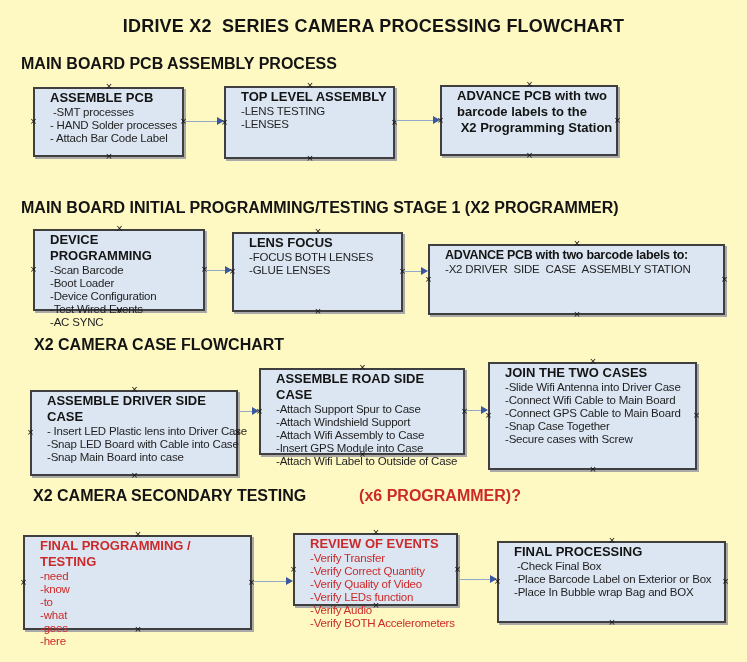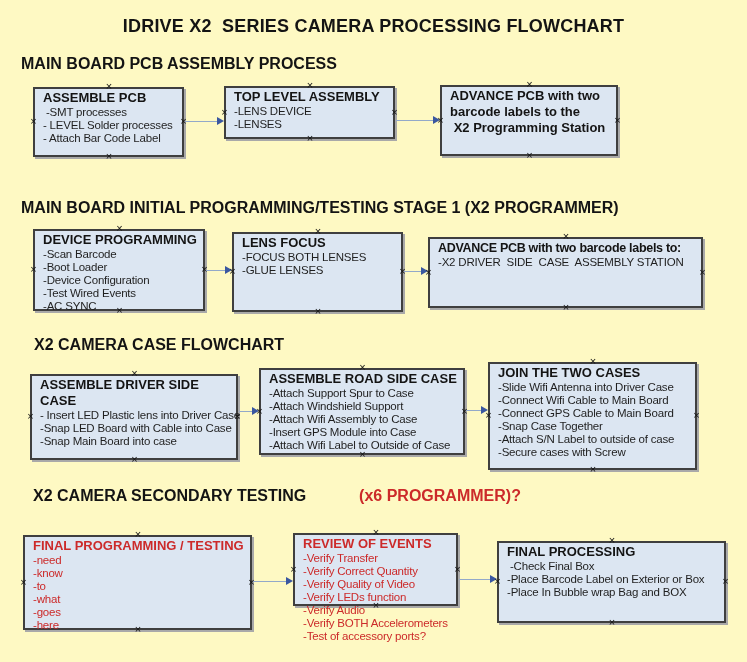--- a/index.html
+++ b/index.html
@@ -11,21 +11,21 @@
     position:absolute;left:0;top:16px;width:747px;text-align:center;
     font-size:18px;font-weight:bold;color:#141414;letter-spacing:.2px;white-space:pre;
   }
   .heading{
     position:absolute;font-size:16px;font-weight:bold;color:#141414;white-space:pre;
   }
   .heading .red-part{color:#cc2a2a;margin-left:44px;}
   .box{
     position:absolute;box-sizing:border-box;background:#dce6f2;
     border:2px solid #3f3f3f;box-shadow:2px 2px 0 #a9a9a9;
-    padding:1px 3px 0 8px;overflow:visible;
+    padding:1px 3px 0 15px;overflow:visible;
   }
   .box-title{
     font-size:13px;font-weight:bold;color:#141414;line-height:16px;
     white-space:pre-wrap;
   }
   .box.tight .box-title{font-size:12.5px;letter-spacing:-0.3px;}
   .box-item{
     font-size:11.5px;color:#1f1f1f;line-height:13px;white-space:pre;letter-spacing:-0.2px;
   }
   .box.red .box-title,.box.red .box-item{color:#cc2a2a;}
@@ -56,33 +56,33 @@
 
   <div class="heading" style="left:21px;top:55px"><span>MAIN BOARD PCB ASSEMBLY PROCESS</span><span class="red-part"></span></div>
 
   <div class="box" style="left:33px;top:87px;width:151px;height:70px">
     <span class="anch at"></span>
     <span class="anch ab"></span>
     <span class="anch al"></span>
     <span class="anch ar"></span>
     <div class="box-title">ASSEMBLE PCB</div>
     <div class="box-item"> -SMT processes</div>
-    <div class="box-item">- LEVEL Solder processes</div>
+    <div class="box-item">- HAND Solder processes</div>
     <div class="box-item">- Attach Bar Code Label</div>
   </div>
 
   <div class="arrow" style="left:184px;top:117px;width:40px"></div>
 
-  <div class="box" style="left:224px;top:86px;width:171px;height:53px">
+  <div class="box" style="left:224px;top:86px;width:171px;height:73px">
     <span class="anch at"></span>
     <span class="anch ab"></span>
     <span class="anch al"></span>
     <span class="anch ar"></span>
     <div class="box-title">TOP LEVEL ASSEMBLY</div>
-    <div class="box-item">-LENS DEVICE</div>
+    <div class="box-item">-LENS TESTING</div>
     <div class="box-item">-LENSES</div>
   </div>
 
   <div class="arrow" style="left:395px;top:116px;width:45px"></div>
 
   <div class="box" style="left:440px;top:85px;width:178px;height:71px">
     <span class="anch at"></span>
     <span class="anch ab"></span>
     <span class="anch al"></span>
     <span class="anch ar"></span>
@@ -113,32 +113,32 @@
     <span class="anch ab"></span>
     <span class="anch al"></span>
     <span class="anch ar"></span>
     <div class="box-title">LENS FOCUS</div>
     <div class="box-item">-FOCUS BOTH LENSES</div>
     <div class="box-item">-GLUE LENSES</div>
   </div>
 
   <div class="arrow" style="left:403px;top:267px;width:25px"></div>
 
-  <div class="box tight" style="left:428px;top:237px;width:275px;height:71px">
+  <div class="box tight" style="left:428px;top:244px;width:297px;height:71px">
     <span class="anch at"></span>
     <span class="anch ab"></span>
     <span class="anch al"></span>
     <span class="anch ar"></span>
     <div class="box-title">ADVANCE PCB with two barcode labels to:</div>
     <div class="box-item">-X2 DRIVER  SIDE  CASE  ASSEMBLY STATION</div>
   </div>
 
   <div class="heading" style="left:34px;top:336px"><span>X2 CAMERA CASE FLOWCHART</span><span class="red-part"></span></div>
 
-  <div class="box" style="left:30px;top:374px;width:208px;height:86px">
+  <div class="box" style="left:30px;top:390px;width:208px;height:86px">
     <span class="anch at"></span>
     <span class="anch ab"></span>
     <span class="anch al"></span>
     <span class="anch ar"></span>
     <div class="box-title">ASSEMBLE DRIVER SIDE CASE</div>
     <div class="box-item">- Insert LED Plastic lens into Driver Case</div>
     <div class="box-item">-Snap LED Board with Cable into Case</div>
     <div class="box-item">-Snap Main Board into case</div>
   </div>
 
@@ -162,21 +162,20 @@
   <div class="box" style="left:488px;top:362px;width:209px;height:108px">
     <span class="anch at"></span>
     <span class="anch ab"></span>
     <span class="anch al"></span>
     <span class="anch ar"></span>
     <div class="box-title">JOIN THE TWO CASES</div>
     <div class="box-item">-Slide Wifi Antenna into Driver Case</div>
     <div class="box-item">-Connect Wifi Cable to Main Board</div>
     <div class="box-item">-Connect GPS Cable to Main Board</div>
     <div class="box-item">-Snap Case Together</div>
-    <div class="box-item">-Attach S/N Label to outside of case</div>
     <div class="box-item">-Secure cases with Screw</div>
   </div>
 
   <div class="heading" style="left:33px;top:487px"><span>X2 CAMERA SECONDARY TESTING </span><span class="red-part"> (x6 PROGRAMMER)?</span></div>
 
   <div class="box red" style="left:23px;top:535px;width:229px;height:95px">
     <span class="anch at"></span>
     <span class="anch ab"></span>
     <span class="anch al"></span>
     <span class="anch ar"></span>
@@ -196,21 +195,20 @@
     <span class="anch ab"></span>
     <span class="anch al"></span>
     <span class="anch ar"></span>
     <div class="box-title">REVIEW OF EVENTS</div>
     <div class="box-item">-Verify Transfer</div>
     <div class="box-item">-Verify Correct Quantity</div>
     <div class="box-item">-Verify Quality of Video</div>
     <div class="box-item">-Verify LEDs function</div>
     <div class="box-item">-Verify Audio</div>
     <div class="box-item">-Verify BOTH Accelerometers</div>
-    <div class="box-item">-Test of accessory ports?</div>
   </div>
 
   <div class="arrow" style="left:458px;top:575px;width:39px"></div>
 
   <div class="box" style="left:497px;top:541px;width:229px;height:82px">
     <span class="anch at"></span>
     <span class="anch ab"></span>
     <span class="anch al"></span>
     <span class="anch ar"></span>
     <div class="box-title">FINAL PROCESSING</div>

